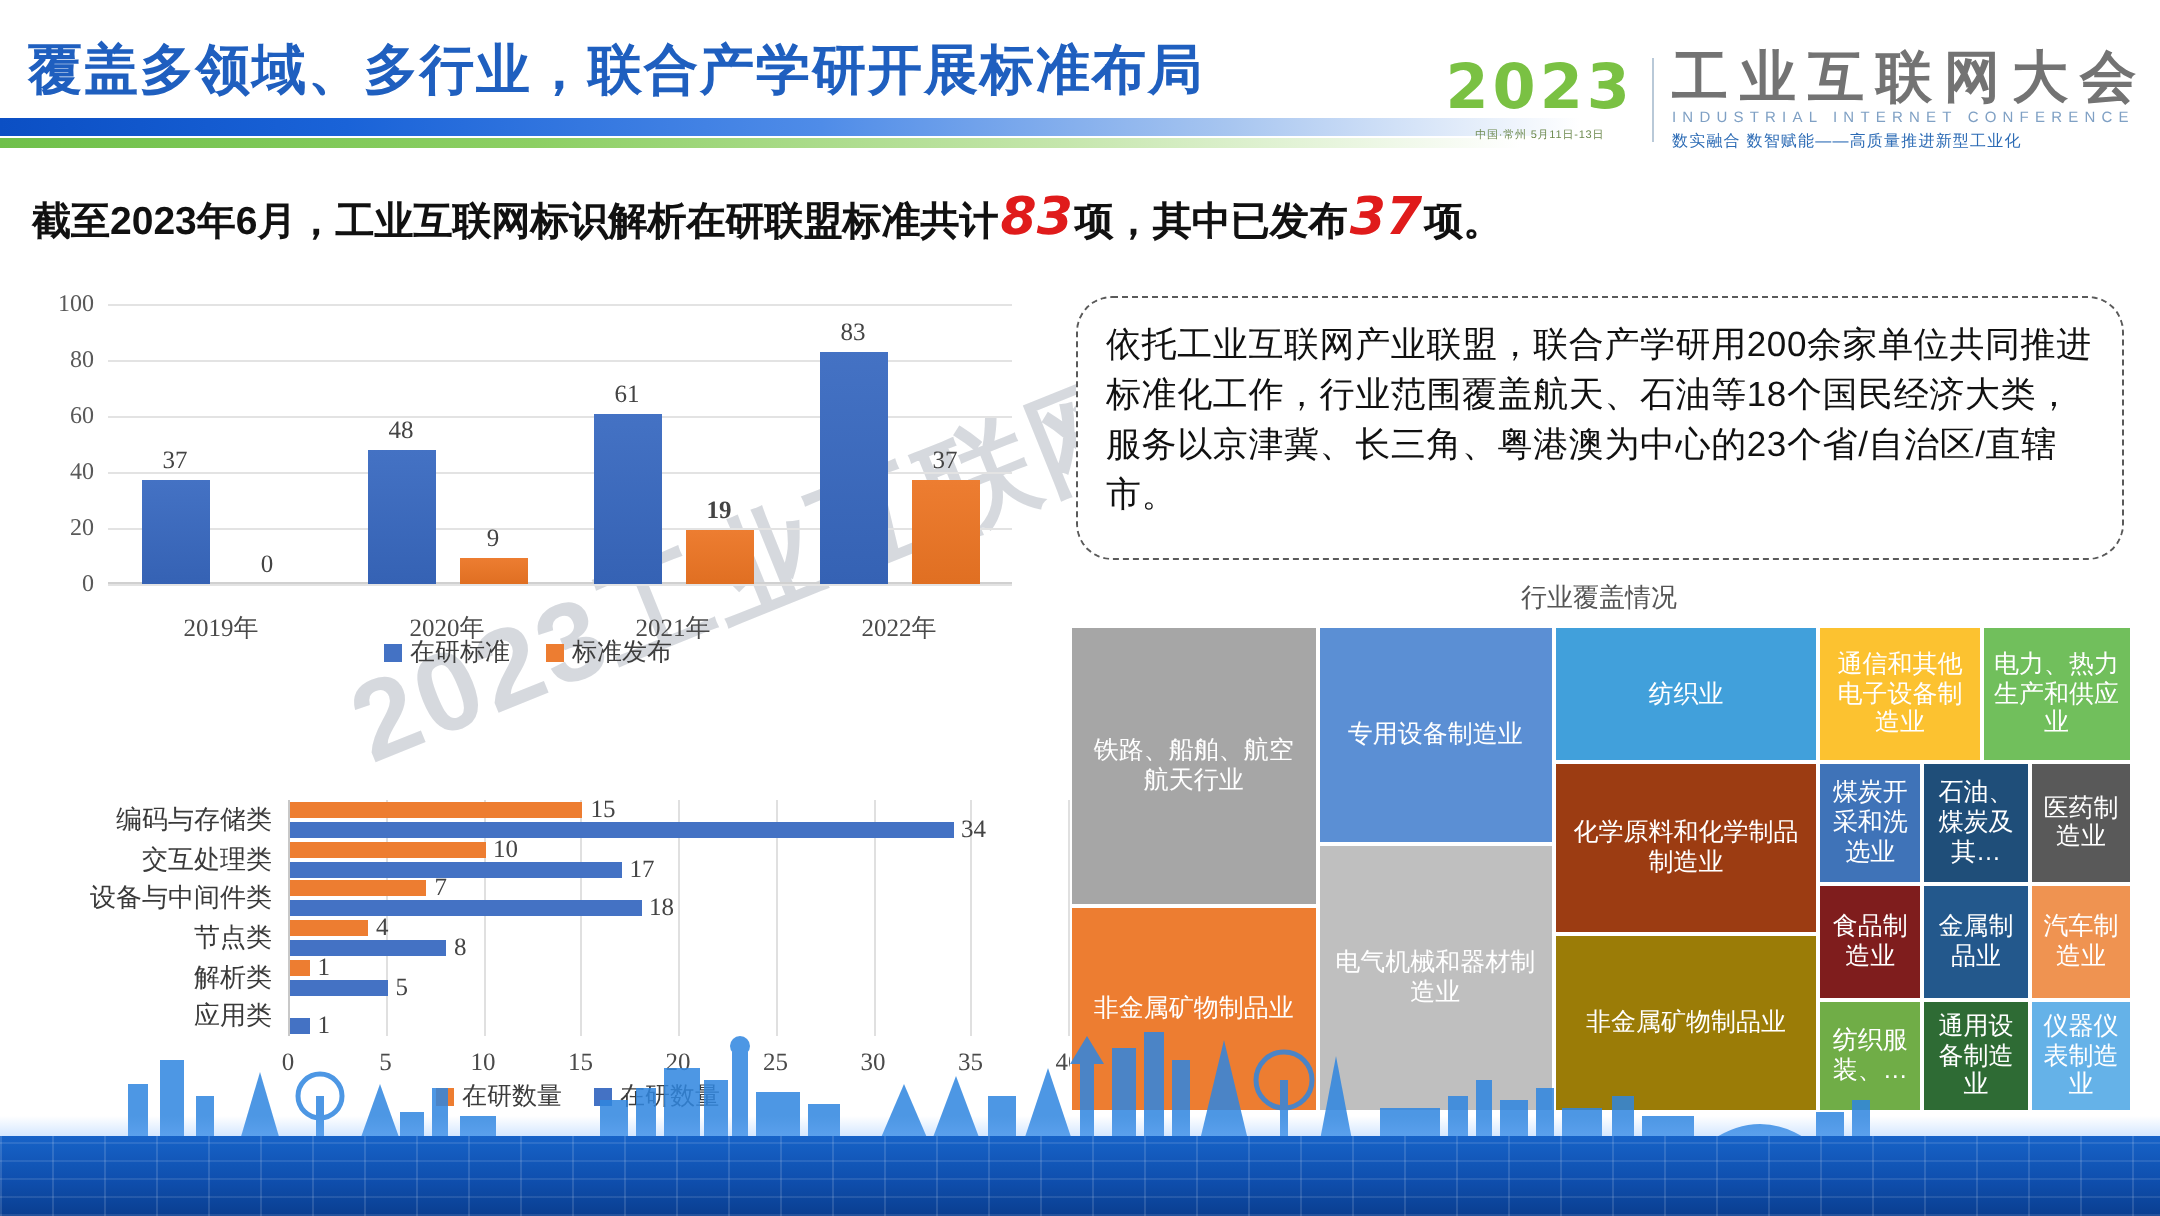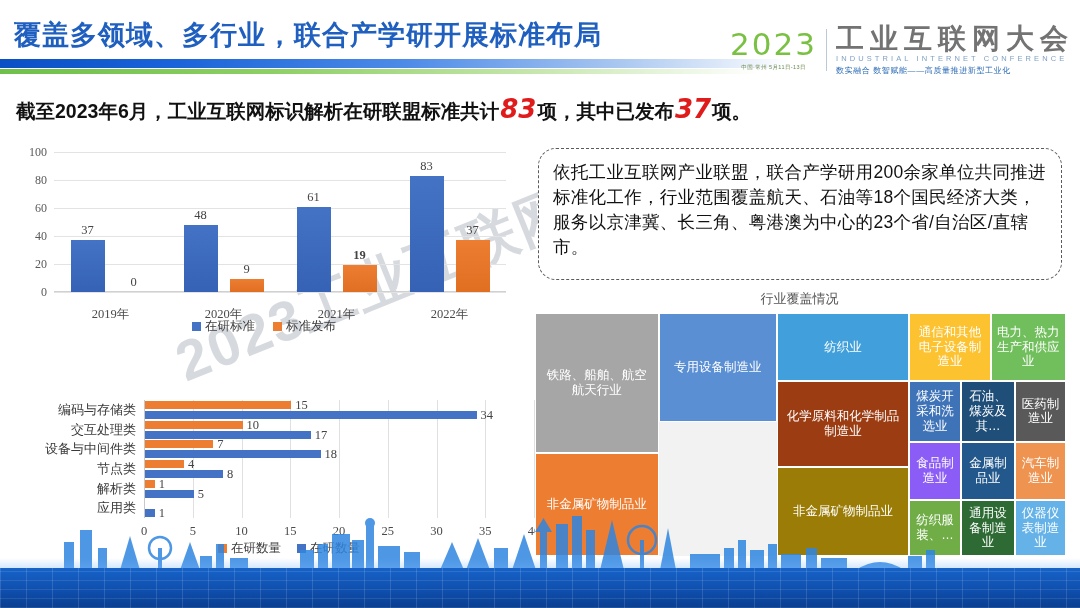--- a/index.html
+++ b/index.html
@@ -23,21 +23,21 @@
   }
   #rule-green {
     position: absolute; left: 0; top: 69px; width: 760px; height: 5px;
     background: linear-gradient(90deg,#6fc04a 0%,#8ccf63 35%,#c5e6ac 70%,rgba(240,250,235,0) 100%);
   }
 
   
   #logo-lockup { position: absolute; right: 6px; top: 24px; display: flex; align-items: center; }
   #logo-year-block { text-align: center; padding-right: 9px; }
   #logo-year {
-    font-size: 31px; font-weight: 400; color: #7ac143; letter-spacing: 2px;
+    font-size: 31px; font-weight: 700; color: #7ac143; letter-spacing: 2px;
     font-family: "DejaVu Sans", sans-serif; line-height: 1;
   }
   #logo-date {
     margin-top: 4px; font-size: 5.5px; color: #6d8a4e; letter-spacing: .4px; white-space: nowrap;
   }
   #logo-divider { width: 1px; height: 42px; background: #b9c9d8; margin-right: 9px; }
   #logo-text-block { text-align: left; }
   #logo-cn {
     font-size: 28px; font-weight: 700; color: #737373; letter-spacing: 6px;
     line-height: 1.05; white-space: nowrap;
@@ -315,20 +315,23 @@
     <div id="treemap">
         <div class="tm-cell center dark" style="left: 0%; top: 0%; width: 23.3%; height: 57.6%; background: rgb(166, 166, 166);">
           <span>铁路、船舶、航空航天行业</span>
         </div>
         <div class="tm-cell center dark" style="left: 0%; top: 57.6%; width: 23.3%; height: 42.4%; background: rgb(237, 125, 49);">
           <span>非金属矿物制品业</span>
         </div>
         <div class="tm-cell center dark" style="left: 23.3%; top: 0%; width: 22.2%; height: 45%; background: rgb(91, 143, 212);">
           <span>专用设备制造业</span>
         </div>
+        <div class="tm-cell center dark" style="left: 23.3%; top: 45%; width: 22.2%; height: 55%; background: rgb(191, 191, 191);">
+          <span>电气机械和器材制造业</span>
+        </div>
         <div class="tm-cell center dark" style="left: 45.5%; top: 0%; width: 25%; height: 28%; background: rgb(65, 160, 219);">
           <span>纺织业</span>
         </div>
         <div class="tm-cell center dark" style="left: 45.5%; top: 28%; width: 25%; height: 35.5%; background: rgb(156, 60, 18);">
           <span>化学原料和化学制品制造业</span>
         </div>
         <div class="tm-cell center dark" style="left: 45.5%; top: 63.5%; width: 25%; height: 36.5%; background: rgb(155, 124, 7);">
           <span>非金属矿物制品业</span>
         </div>
         <div class="tm-cell center dark" style="left: 70.5%; top: 0%; width: 15.3%; height: 28%; background: rgb(252, 194, 48);">
@@ -339,21 +342,21 @@
         </div>
         <div class="tm-cell center dark" style="left: 70.5%; top: 28%; width: 9.7%; height: 25%; background: rgb(63, 115, 184);">
           <span>煤炭开采和洗选业</span>
         </div>
         <div class="tm-cell center dark" style="left: 80.2%; top: 28%; width: 10.2%; height: 25%; background: rgb(31, 78, 121);">
           <span>石油、煤炭及其…</span>
         </div>
         <div class="tm-cell center dark" style="left: 90.4%; top: 28%; width: 9.6%; height: 25%; background: rgb(89, 89, 89);">
           <span>医药制造业</span>
         </div>
-        <div class="tm-cell center dark" style="left: 70.5%; top: 53%; width: 9.7%; height: 24%; background: #8b5cf6;">
+        <div class="tm-cell center dark" style="left: 70.5%; top: 53%; width: 9.7%; height: 24%; background: #7f1d1d;">
           <span>食品制造业</span>
         </div>
         <div class="tm-cell center dark" style="left: 80.2%; top: 53%; width: 10.2%; height: 24%; background: rgb(35, 88, 140);">
           <span>金属制品业</span>
         </div>
         <div class="tm-cell center dark" style="left: 90.4%; top: 53%; width: 9.6%; height: 24%; background: rgb(239, 147, 81);">
           <span>汽车制造业</span>
         </div>
         <div class="tm-cell center dark" style="left: 70.5%; top: 77%; width: 9.7%; height: 23%; background: rgb(112, 173, 71);">
           <span>纺织服装、…</span>

